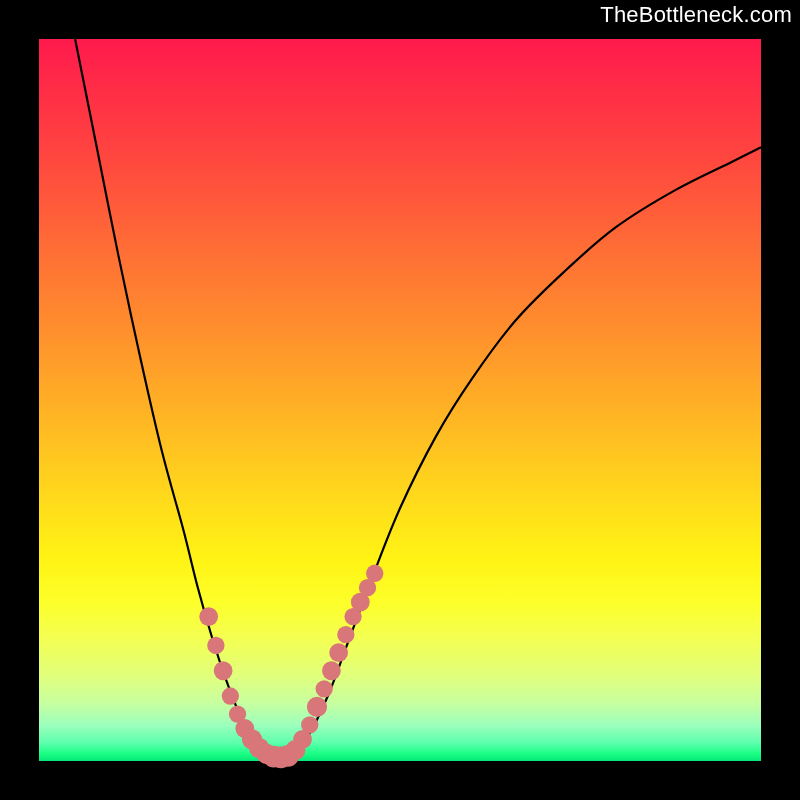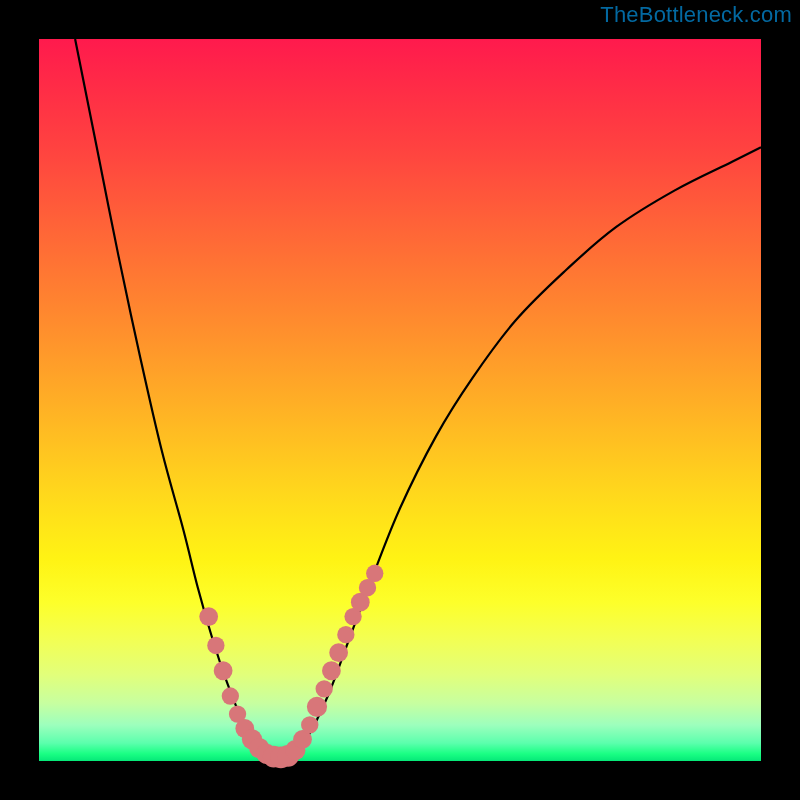--- a/index.html
+++ b/index.html
@@ -42,21 +42,21 @@
       #1aff84 99%,
       #05e878 100%
     );
   }
   .watermark {
     position: absolute;
     top: 2px;
     right: 8px;
     font-size: 22px;
     font-weight: 500;
-    color: #0369a1;
+    color: #ffffff;
     letter-spacing: 0.2px;
     font-family: Arial, sans-serif;
   }
   svg.curves {
     position: absolute;
     left: 0;
     top: 0;
     width: 722px;
     height: 722px;
     overflow: visible;

